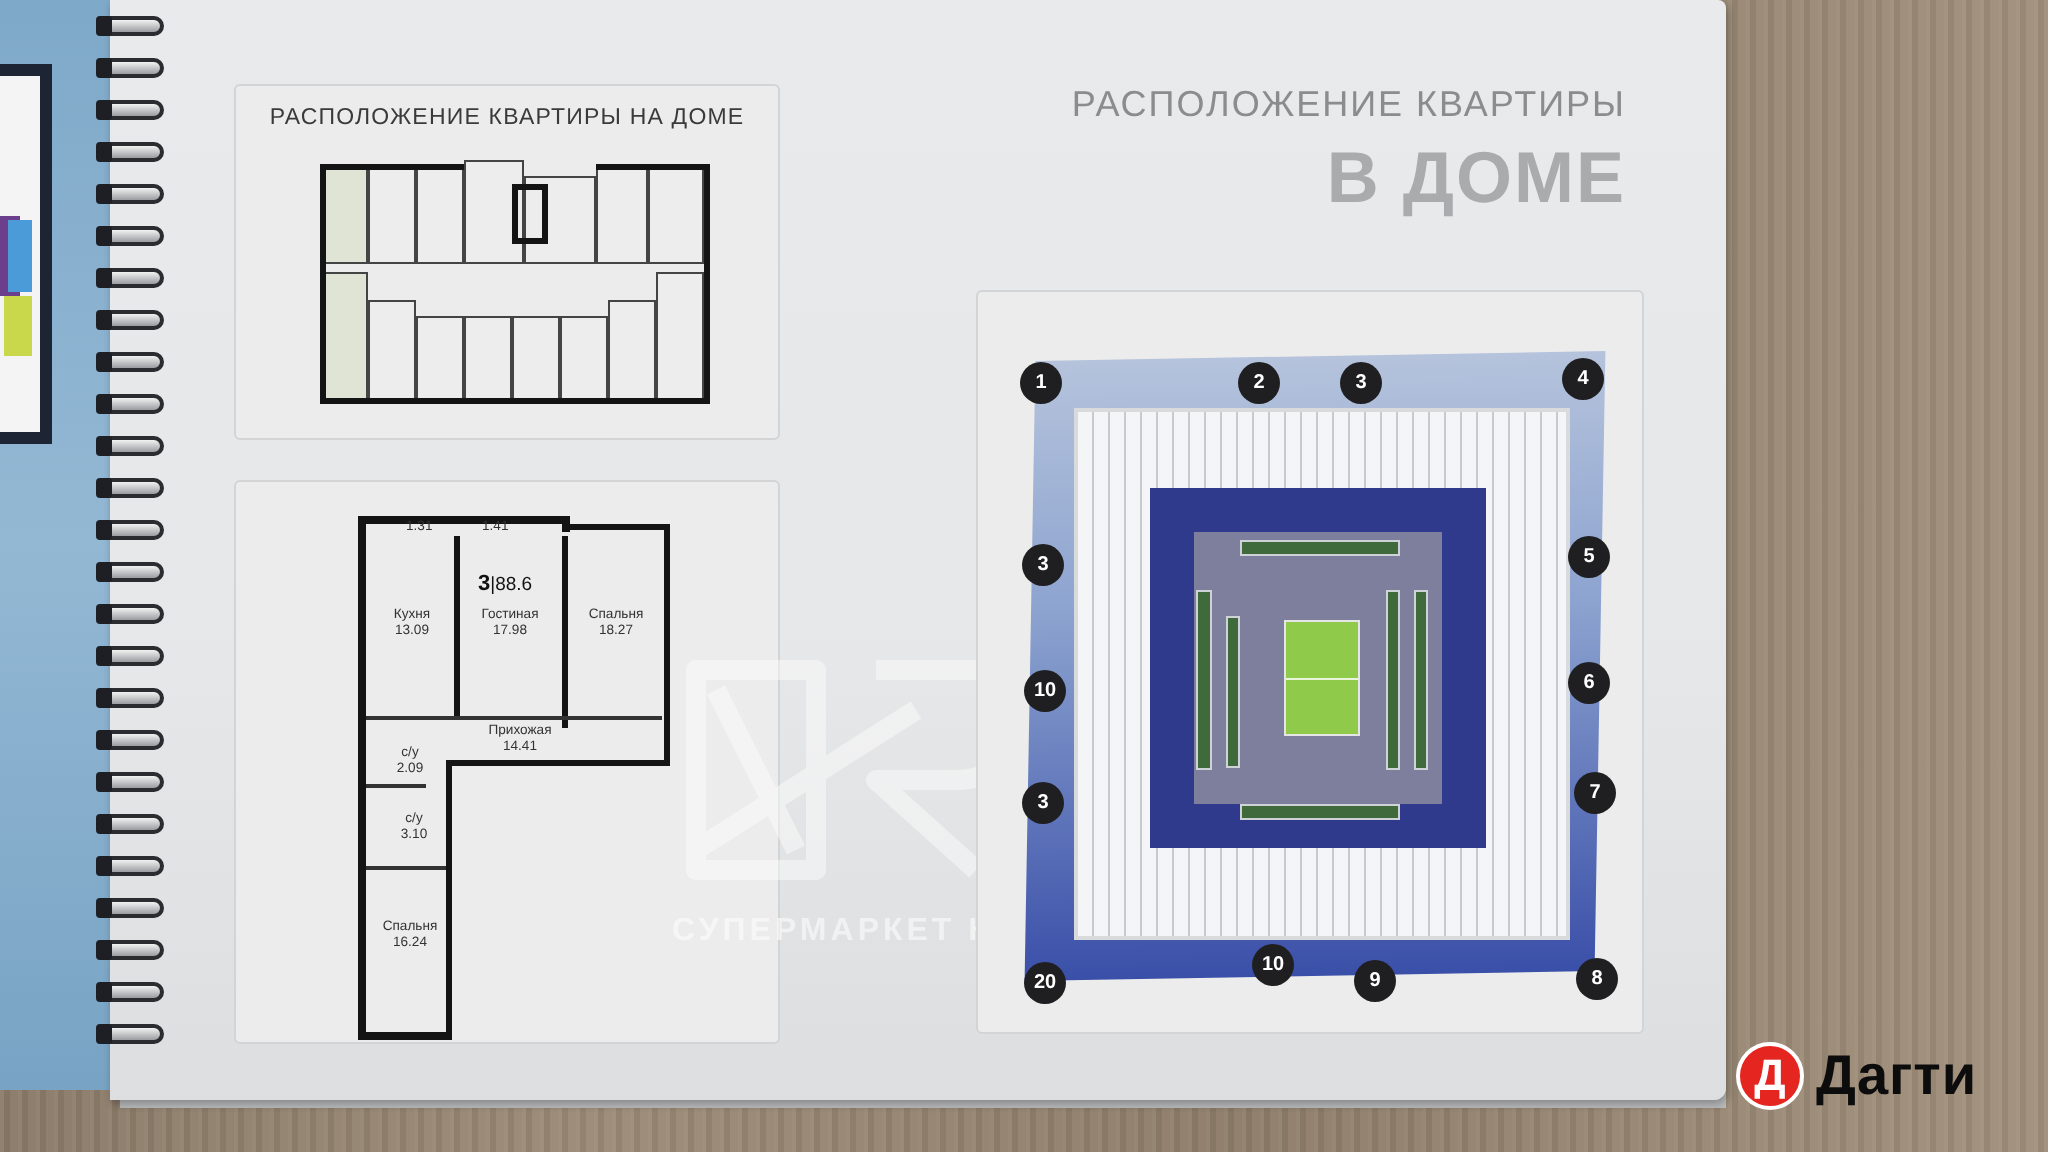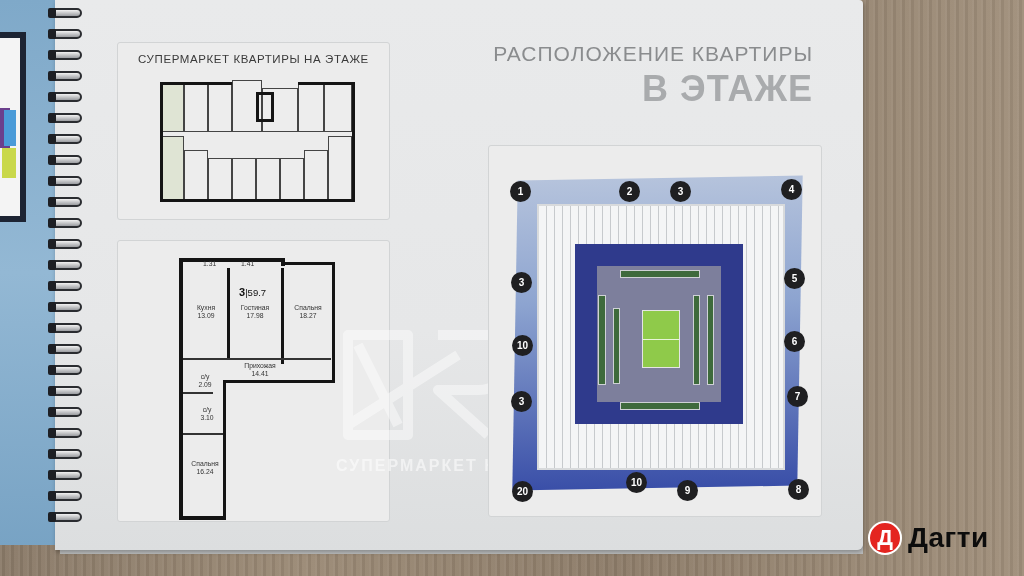--- a/index.html
+++ b/index.html
@@ -55,21 +55,21 @@
   .panel-apt { left: 117px; top: 240px; width: 273px; height: 282px; }
   .panel-house { left: 488px; top: 145px; width: 334px; height: 372px; }
 
   .panel-title {
     position: absolute; left: 0; right: 0; top: 10px; text-align: center;
     font-size: 11.5px; letter-spacing: 0.6px; color: #3a3a3a;
   }
 
   .big-title-1 {
     position: absolute; left: 448px; top: 42px; width: 365px; text-align: right;
-    font-size: 21px; letter-spacing: 1px; color: #8a8c8e; font-weight: 300;
+    font-size: 18px; letter-spacing: 1px; color: #8a8c8e; font-weight: 300;
   }
   .big-title-2 {
     position: absolute; left: 600px; top: 68px; width: 213px; text-align: right;
     font-size: 36px; font-weight: 900; color: #a9abad; letter-spacing: 1px;
   }
 
   
   .floor-plan { position: absolute; left: 160px; top: 78px; width: 196px; height: 127px; }
   .wall { position: absolute; background: #141414; }
   .room { position: absolute; border: 1px solid #444; background: #ededed; }
@@ -167,21 +167,21 @@
     <div class="ring" style="top: 378px;"></div>
     <div class="ring" style="top: 399px;"></div>
     <div class="ring" style="top: 420px;"></div>
     <div class="ring" style="top: 441px;"></div>
     <div class="ring" style="top: 462px;"></div>
     <div class="ring" style="top: 483px;"></div>
     <div class="ring" style="top: 504px;"></div>
   </div>
 
 <div class="panel panel-floor">
-  <div class="panel-title">СУПЕРМАРКЕТ КВАРТИРЫ НА ЭТАЖЕ</div>
+  <div class="panel-title">РАСПОЛОЖЕНИЕ КВАРТИРЫ НА ДОМЕ</div>
 </div>
 <div class="floor-plan">
   <div class="room hl" style="left:2px;top:6px;width:22px;height:48px;"></div>
   <div class="room hl" style="left:2px;top:58px;width:22px;height:64px;"></div>
   <div class="room" style="left:24px;top:6px;width:24px;height:48px;"></div>
   <div class="room" style="left:48px;top:6px;width:24px;height:48px;"></div>
   <div class="room" style="left:72px;top:2px;width:30px;height:52px;"></div>
   <div class="room" style="left:102px;top:10px;width:36px;height:44px;"></div>
   <div class="room" style="left:138px;top:6px;width:26px;height:48px;"></div>
   <div class="room" style="left:164px;top:6px;width:28px;height:48px;"></div>
@@ -212,21 +212,21 @@
   <div class="wall" style="left:0;top:258px;width:47px;height:4px;"></div>
   <div class="wall" style="left:48px;top:10px;width:3px;height:90px;"></div>
   <div class="wall" style="left:102px;top:10px;width:3px;height:96px;"></div>
   <div class="wall" style="left:4px;top:100px;width:148px;height:2px;background:#333;"></div>
   <div class="wall" style="left:4px;top:134px;width:30px;height:2px;background:#333;"></div>
   <div class="wall" style="left:4px;top:175px;width:40px;height:2px;background:#333;"></div>
 
   <span class="apt-label" style="left:24px;top:2px;">1.31</span>
   <span class="apt-label" style="left:62px;top:2px;">1.41</span>
 
-  <span class="apt-num" style="left:60px;top:28px;"><b>3</b>|<span>59.7</span></span>
+  <span class="apt-num" style="left:60px;top:28px;"><b>3</b>|<span>88.6</span></span>
 
   <div class="apt-label" style="left:12px;top:46px;width:30px;">
     <div>Кухня</div>
       <div>13.09</div>
   </div>
   <div class="apt-label" style="left:52px;top:46px;width:48px;">
     <div>Гостиная</div>
       <div>17.98</div>
   </div>
   <div class="apt-label" style="left:108px;top:46px;width:42px;">
@@ -255,21 +255,21 @@
   <g fill="none" stroke="#ffffff" stroke-width="10" stroke-linejoin="round">
     <path d="M10 10 L70 10 L70 110 L10 110 Z"></path>
     <path d="M20 20 L60 100"></path>
     <path d="M10 100 L120 30"></path>
     <path d="M100 10 L150 10 Q165 10 165 40 Q165 65 140 65 L100 65 L150 110"></path>
   </g>
 </svg>
 <div class="watermark-text">СУПЕРМАРКЕТ НЕ</div>
 
 <div class="big-title-1">РАСПОЛОЖЕНИЕ КВАРТИРЫ</div>
-<div class="big-title-2">В ЭТАЖЕ</div>
+<div class="big-title-2">В ДОМЕ</div>
 <div class="panel panel-house"></div>
 <div class="site"></div>
 <div class="building-ring"></div>
 <div class="courtyard-outer"></div>
 <div class="courtyard"></div>
 <div class="hedge" style="left:620px;top:270px;width:80px;height:8px;"></div>
 <div class="hedge" style="left:620px;top:402px;width:80px;height:8px;"></div>
 <div class="hedge" style="left:598px;top:295px;width:8px;height:90px;"></div>
 <div class="hedge" style="left:613px;top:308px;width:7px;height:76px;"></div>
 <div class="hedge" style="left:693px;top:295px;width:7px;height:90px;"></div>

